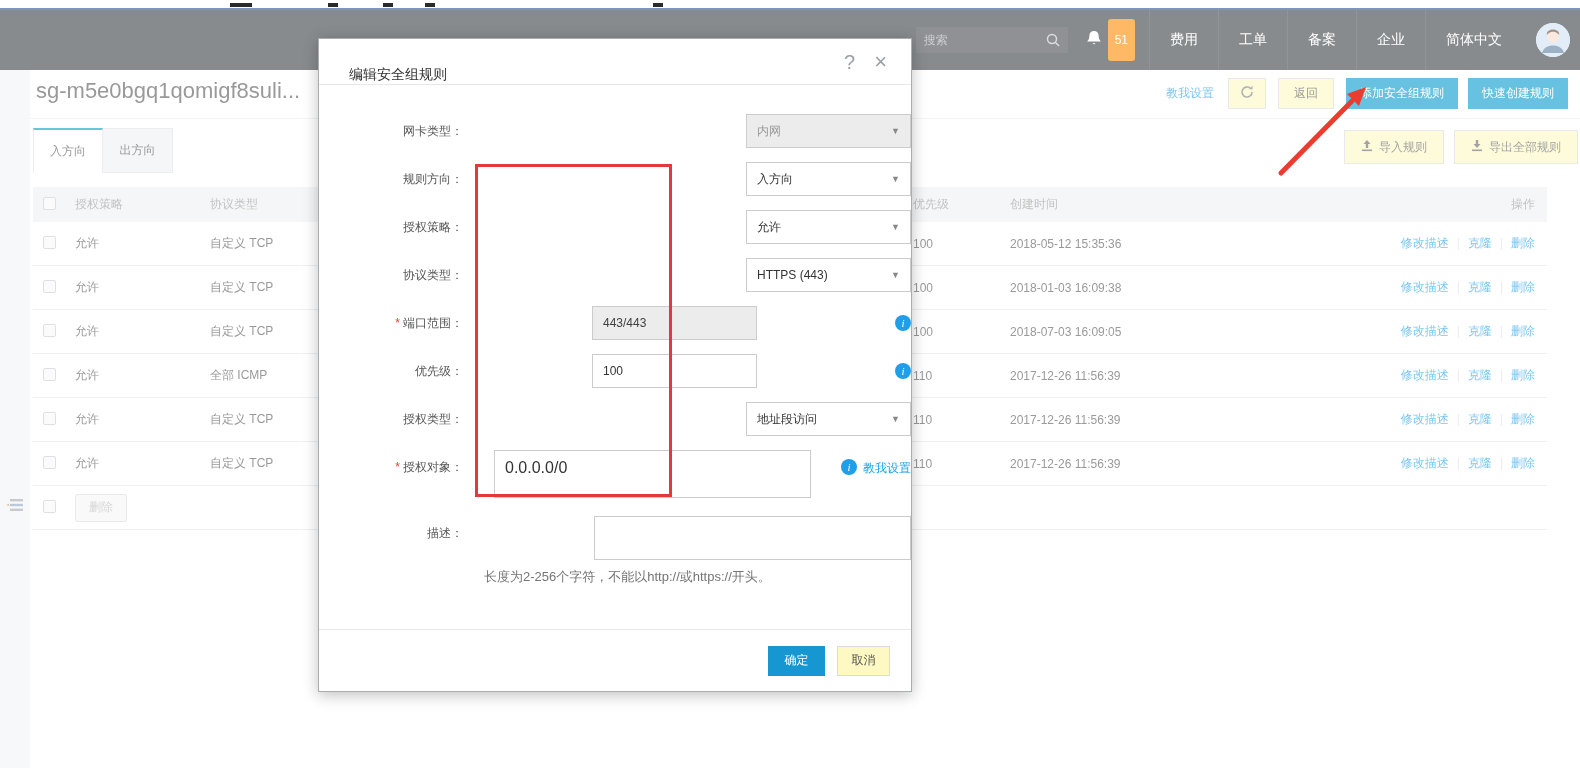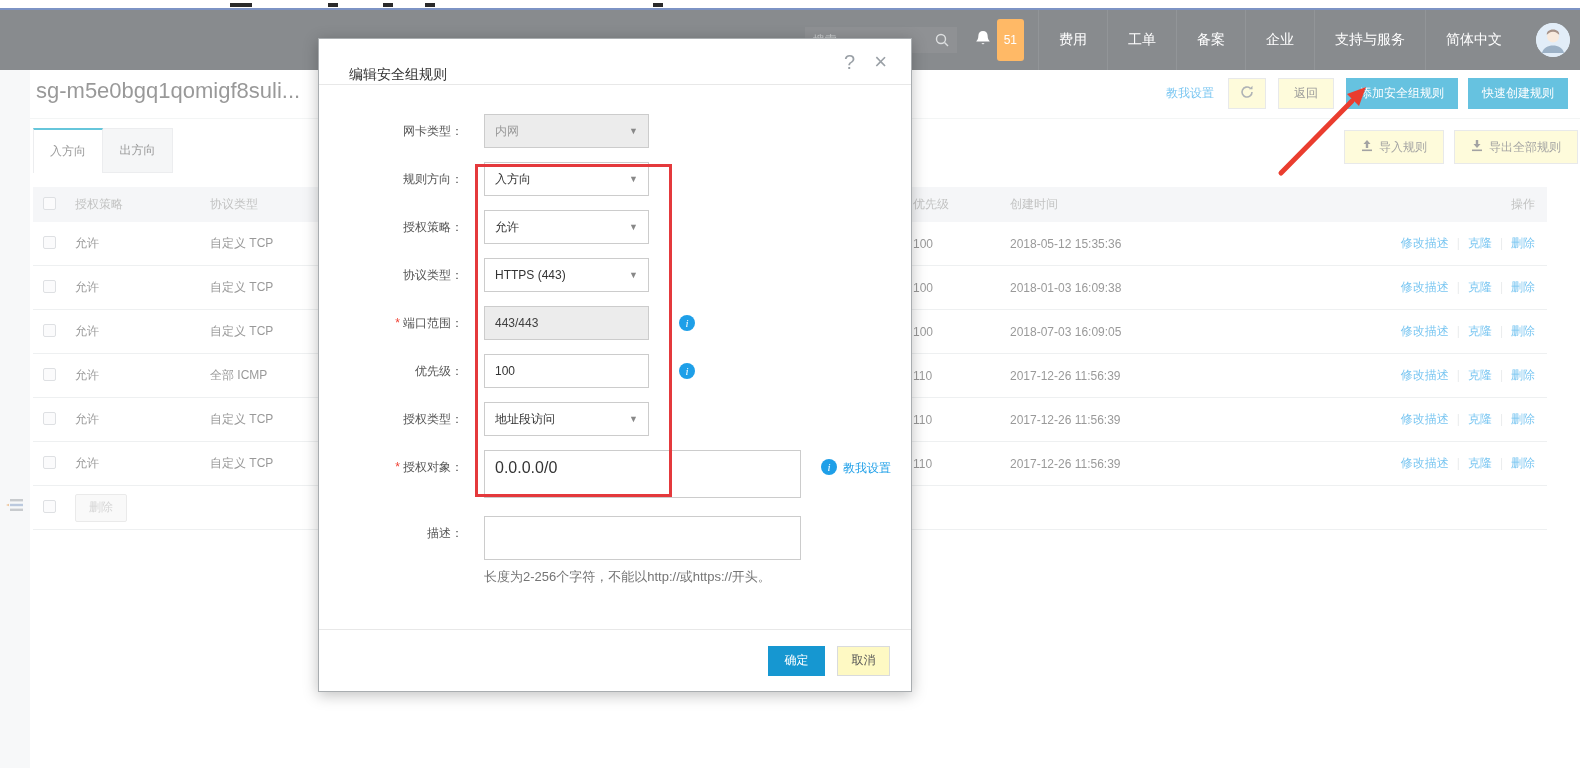--- a/index.html
+++ b/index.html
@@ -69,21 +69,21 @@
   .backdrop { position:absolute; left:0; top:10px; width:1580px; height:758px;
     background:rgba(255,255,255,0.4); z-index:50; }
   
   .modal { position:absolute; left:318px; top:38px; width:594px; height:654px; background:#fff;
     border:1px solid #a9adb0; box-shadow:0 3px 14px rgba(0,0,0,0.25); z-index:100; font-size:12px; }
   .modal-hd { height:46px; border-bottom:1px solid #e8e8e8; display:flex; align-items:flex-end; padding:0 30px; }
   .modal-title { font-size:14px; color:#333; }
   .modal-help { position:absolute; right:56px; top:12px; font-size:20px; color:#9aa0a6; cursor:pointer; }
   .modal-close { position:absolute; right:24px; top:10px; font-size:22px; color:#9aa0a6; cursor:pointer; }
   .modal-body { padding-top:29px; }
-  .form-row { display:flex; margin-bottom:14px; }
+  .form-row { display:flex; margin-bottom:14px;justify-content:space-between; }
   .f-label { width:144px; text-align:right; margin-right:21px; line-height:34px; color:#555; white-space:nowrap; }
   .req { color:#f04134; margin-right:3px; }
   .sel { width:165px; height:34px; border:1px solid #ccc; background:#fff; display:flex; align-items:center;
     padding:0 10px; color:#333; cursor:pointer; }
   .sel .sel-txt { flex:1; }
   .sel .caret { color:#888; font-size:9px; }
   .sel.disabled { background:#ececec; color:#999; cursor:default; }
   .txt-input { width:165px; height:34px; border:1px solid #ccc; padding:0 10px; font-size:12px; color:#333;
     font-family:"Liberation Sans","DejaVu Sans",sans-serif; outline:none; }
   .txt-input:disabled { background:#ececec; color:#404040; }
@@ -135,21 +135,20 @@
           <path d="M6.5 13.2a1.6 1.6 0 0 0 3 0z" fill="#fff"></path>
         </svg>
     </span>
     <span class="badge">51</span>
   </div>
   <div class="nav-items" id="nav-items">
       <div class="nav-item">费用</div>
       <div class="nav-item">工单</div>
       <div class="nav-item">备案</div>
       <div class="nav-item">企业</div>
-      <div class="nav-item">支持与服务</div>
       <div class="nav-item">简体中文</div>
     </div>
   <div class="avatar">
     <svg width="34" height="34" viewBox="0 0 34 34">
         <circle cx="17" cy="17" r="17" fill="#cfe2f3"></circle>
         <circle cx="17" cy="13.5" r="6" fill="#f3dcc8"></circle>
         <path d="M17 6.5c-4 0-6.5 2.4-6.2 5.2 1.8-1.4 3-3 6.2-3 3.2 0 4.4 1.6 6.2 3 .3-2.8-2.2-5.2-6.2-5.2z" fill="#6b4a3a"></path>
         <path d="M6 30c1.5-5.5 6-7.5 11-7.5s9.5 2 11 7.5z" fill="#5a7da1"></path>
       </svg>
   </div>

